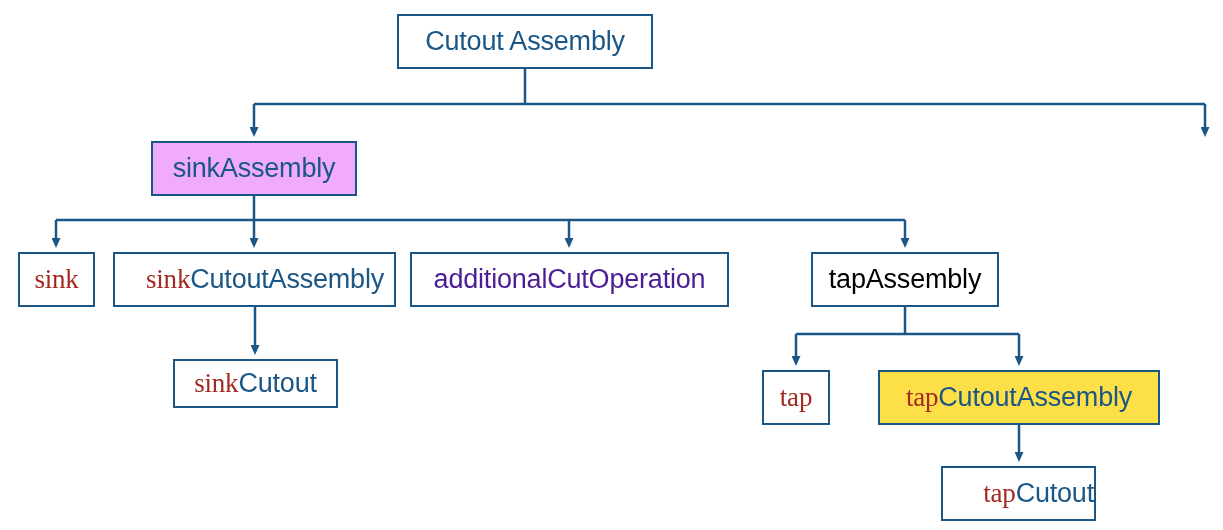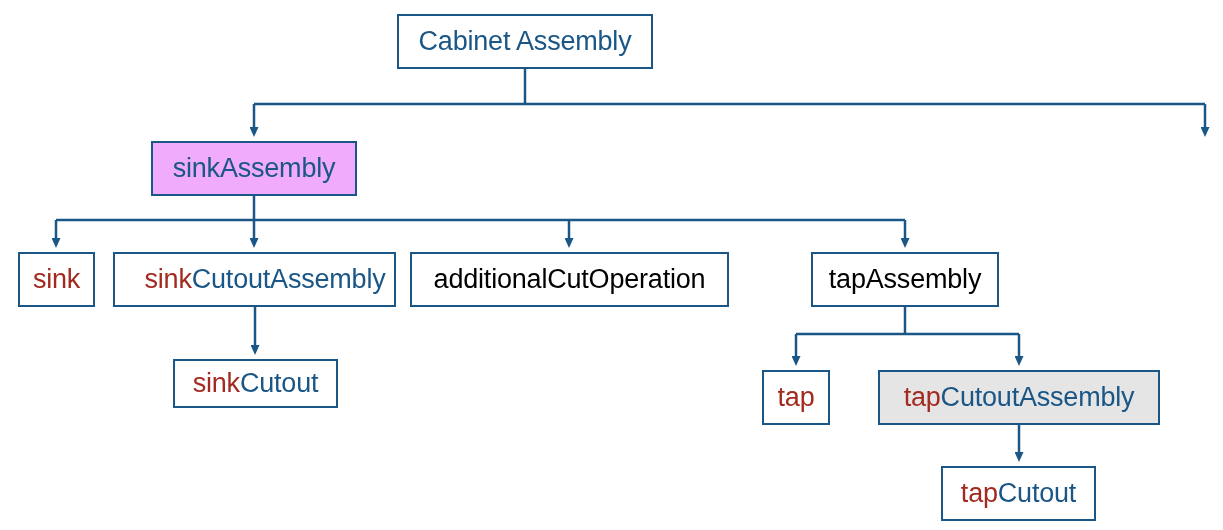--- a/index.html
+++ b/index.html
@@ -33,21 +33,21 @@
     align-items: center;
     justify-content: center;
     white-space: nowrap;
     line-height: 1;
     z-index: 2;
   }
   .node-label {
     font-size: 27px;
     letter-spacing: -0.2px;
   }
-  .seg-red { color: #A32A20; }
+  .seg-red { color: #A32A20; font-family: Liberation Serif, serif; }
   .seg-blue { color: #1A5686; }
 </style>
 </head>
 <body>
 
 <div id="canvas">
 
   <svg id="edges" viewBox="0 0 1223 530" width="1223" height="530">
     <defs>
       <marker id="arrowhead" markerWidth="10" markerHeight="9" refX="1" refY="4.5" orient="auto" markerUnits="userSpaceOnUse">
@@ -84,44 +84,44 @@
       <path d="M 1019 334 L 1019 357" stroke="#1A5686" stroke-width="2.5" fill="none" marker-end="url(#arrowhead)"></path>
     </g>
 
     <g>
       <path d="M 1019 425 L 1019 453" stroke="#1A5686" stroke-width="2.5" fill="none" marker-end="url(#arrowhead)"></path>
     </g>
   </svg>
 
   <div id="nodes">
       <div class="node" style="left: 397px; top: 14px; width: 256px; height: 55px; border-color: rgb(26, 86, 134); background: rgb(255, 255, 255);">
-        <div class="node-label"><span class="seg-blue" style="color: rgb(26, 86, 134);">Cabinet Assembly</span></div>
+        <div class="node-label"><span class="seg-blue" style="color: rgb(26, 86, 134);">Cutout Assembly</span></div>
       </div>
       <div class="node" style="left: 151px; top: 141px; width: 206px; height: 55px; border-color: rgb(26, 86, 134); background: #f0abfc;">
         <div class="node-label"><span class="seg-blue" style="color: rgb(26, 86, 134);">sinkAssembly</span></div>
       </div>
       <div class="node" style="left: 18px; top: 252px; width: 77px; height: 55px; border-color: rgb(26, 86, 134); background: rgb(255, 255, 255);">
         <div class="node-label"><span class="seg-red" style="color: rgb(163, 42, 32);">sink</span></div>
       </div>
       <div class="node" style="left: 113px; top: 252px; width: 283px; height: 55px; border-color: rgb(26, 86, 134); background: rgb(255, 255, 255); padding-left: 21px;">
         <div class="node-label"><span class="seg-red" style="color: rgb(163, 42, 32);">sink</span><span class="seg-blue" style="color: rgb(26, 86, 134);">CutoutAssembly</span></div>
       </div>
       <div class="node" style="left: 410px; top: 252px; width: 319px; height: 55px; border-color: rgb(26, 86, 134); background: rgb(255, 255, 255);">
-        <div class="node-label"><span class="seg-blue" style="color: #000000;">additionalCutOperation</span></div>
+        <div class="node-label"><span class="seg-blue" style="color: #4c1d95;">additionalCutOperation</span></div>
       </div>
       <div class="node" style="left: 811px; top: 252px; width: 188px; height: 55px; border-color: rgb(26, 86, 134); background: rgb(255, 255, 255);">
         <div class="node-label"><span class="seg-blue" style="color: #000000;">tapAssembly</span></div>
       </div>
       <div class="node" style="left: 173px; top: 359px; width: 165px; height: 49px; border-color: rgb(26, 86, 134); background: rgb(255, 255, 255);">
         <div class="node-label"><span class="seg-red" style="color: rgb(163, 42, 32);">sink</span><span class="seg-blue" style="color: rgb(26, 86, 134);">Cutout</span></div>
       </div>
       <div class="node" style="left: 762px; top: 370px; width: 68px; height: 55px; border-color: rgb(26, 86, 134); background: rgb(255, 255, 255);">
         <div class="node-label"><span class="seg-red" style="color: rgb(163, 42, 32);">tap</span></div>
       </div>
-      <div class="node" style="left: 878px; top: 370px; width: 282px; height: 55px; border-color: rgb(26, 86, 134); background: #e5e5e5;">
+      <div class="node" style="left: 878px; top: 370px; width: 282px; height: 55px; border-color: rgb(26, 86, 134); background: #fde047;">
         <div class="node-label"><span class="seg-red" style="color: rgb(163, 42, 32);">tap</span><span class="seg-blue" style="color: rgb(26, 86, 134);">CutoutAssembly</span></div>
       </div>
-      <div class="node" style="left: 941px; top: 466px; width: 155px; height: 55px; border-color: rgb(26, 86, 134); background: rgb(255, 255, 255);">
+      <div class="node" style="left: 941px; top: 466px; width: 155px; height: 55px; border-color: rgb(26, 86, 134); background: rgb(255, 255, 255); justify-content: flex-end;">
         <div class="node-label"><span class="seg-red" style="color: rgb(163, 42, 32);">tap</span><span class="seg-blue" style="color: rgb(26, 86, 134);">Cutout</span></div>
       </div>
     </div>
 
 </div>
 
 </body></html>

